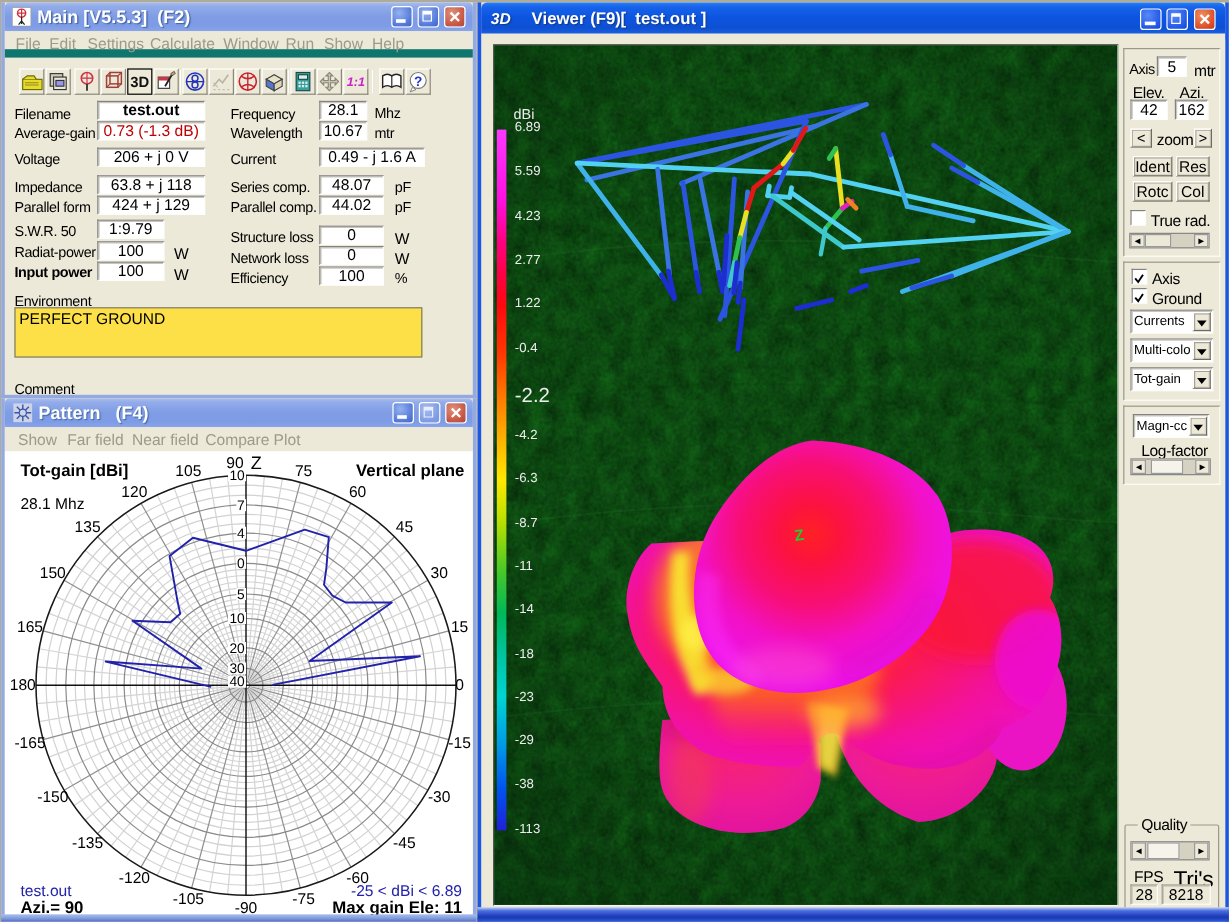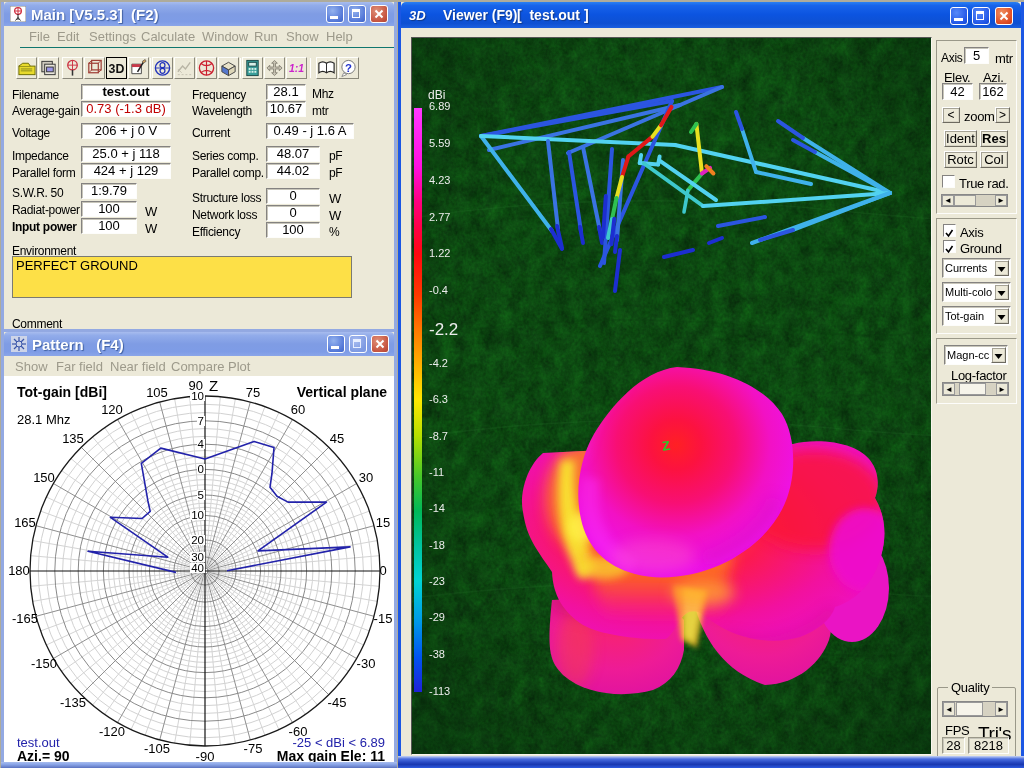--- a/index.html
+++ b/index.html
@@ -40,21 +40,21 @@
       </div>
     <div class="wbtn btnblue" style="left:344px;top:3px;">
         <div class="glyph" style="left:3px;top:3px;width:8px;height:9px;border:1px solid #fff;border-top-width:3px;"></div>
       </div>
     <div class="wbtn btnred" style="left:366px;top:3px;">
         <svg style="position:absolute;left:2px;top:2px;" width="12" height="12" viewBox="0 0 12 12">
           <path d="M2.5 2.5 L9.5 9.5 M9.5 2.5 L2.5 9.5" stroke="#fff" stroke-width="2"></path>
         </svg>
       </div>
   </div>
-  <div class="menu" style="top:24px;left:16px;right:0;height:22px;border-bottom:1px solid #0f766e;">
+  <div class="menu" style="top:24px;left:0;right:0;height:22px;border-bottom:7px solid #0f766e;">
     <span style="left:9px;">File</span>
       <span style="left:37px;">Edit</span>
       <span style="left:69px;">Settings</span>
       <span style="left:121px;">Calculate</span>
       <span style="left:182px;">Window</span>
       <span style="left:234px;">Run</span>
       <span style="left:266px;">Show</span>
       <span style="left:306px;">Help</span>
   </div>
   <div style="position:absolute;left:12px;top:55px;width:21px;height:22px;background:#ece9d8;border:1px solid;border-color:#fffffb #8a887a #8a887a #fffffb;"><svg width="19" height="20" viewBox="0 0 20 20">
@@ -141,21 +141,21 @@
 <div style="position:absolute;left:146px;top:56px;width:1px;height:20px;background:#c9c5b5;border-right:1px solid #fff;"></div>
 <div style="position:absolute;left:236px;top:56px;width:1px;height:20px;background:#c9c5b5;border-right:1px solid #fff;"></div>
 <div style="position:absolute;left:306px;top:56px;width:1px;height:20px;background:#c9c5b5;border-right:1px solid #fff;"></div>
   <div class="lbl" style="left:8px;top:86px;">Filename</div>
     <div class="inbox" style="left:77px;top:82px;width:90px;height:16px;line-height:14px;"><b>test.out</b></div>
 <div class="lbl" style="left:8px;top:102px;">Average-gain</div>
     <div class="inbox" style="left:77px;top:99px;width:90px;height:16px;line-height:14px;color:#c00000;">0.73  (-1.3 dB)</div>
 <div class="lbl" style="left:8px;top:124px;">Voltage</div>
     <div class="inbox" style="left:77px;top:121px;width:90px;height:16px;line-height:14px;">206 + j 0 V</div>
 <div class="lbl" style="left:8px;top:147px;">Impedance</div>
-    <div class="inbox" style="left:77px;top:144px;width:90px;height:16px;line-height:14px;">25.0 + j 118</div>
+    <div class="inbox" style="left:77px;top:144px;width:90px;height:16px;line-height:14px;">63.8 + j 118</div>
 <div class="lbl" style="left:8px;top:164px;">Parallel form</div>
     <div class="inbox" style="left:77px;top:161px;width:90px;height:16px;line-height:14px;">424 + j 129</div>
 <div class="lbl" style="left:8px;top:184px;">S.W.R. 50</div>
     <div class="inbox" style="left:77px;top:181px;width:56px;height:16px;line-height:14px;">1:9.79</div>
 <div class="lbl" style="left:8px;top:201px;">Radiat-power</div>
     <div class="inbox" style="left:77px;top:199px;width:56px;height:16px;line-height:14px;">100</div>
     <div class="lbl" style="left:141px;top:202px;font-size:13px;">W</div>
 <div class="lbl" style="left:8px;top:218px;font-weight:bold;">Input power</div>
     <div class="inbox" style="left:77px;top:216px;width:56px;height:16px;line-height:14px;">100</div>
     <div class="lbl" style="left:141px;top:219px;font-size:13px;">W</div>
@@ -609,21 +609,21 @@
     <div class="inbox" style="left:30px;top:14px;width:25px;height:17px;line-height:15px;">5</div>
     <div class="lbl" style="left:61px;top:18px;font-size:13px;">mtr</div>
     <div class="lbl" style="left:10px;top:37px;font-size:13px;">Elev.</div>
     <div class="lbl" style="left:49px;top:37px;font-size:13px;">Azi.</div>
     <div class="inbox" style="left:8px;top:50px;width:31px;height:17px;line-height:15px;">42</div>
     <div class="inbox" style="left:45px;top:50px;width:28px;height:17px;line-height:15px;">162</div>
     <div class="cbtn" style="left:8px;top:74px;width:18px;height:16px;line-height:14px;">&lt;</div>
     <div class="lbl" style="left:30px;top:76px;font-size:13px;">zoom</div>
     <div class="cbtn" style="left:61px;top:74px;width:15px;height:16px;line-height:14px;">&gt;</div>
     <div class="cbtn" style="left:10px;top:97px;width:33px;height:17px;line-height:15px;font-size:13px;">Ident</div>
-    <div class="cbtn" style="left:46px;top:97px;width:28px;height:17px;line-height:15px;font-size:13px;font-weight:bold;">Res</div>
+    <div class="cbtn" style="left:46px;top:97px;width:28px;height:17px;line-height:15px;font-size:13px;">Res</div>
     <div class="cbtn" style="left:10px;top:118px;width:33px;height:17px;line-height:15px;font-size:13px;">Rotc</div>
     <div class="cbtn" style="left:46px;top:118px;width:28px;height:17px;line-height:15px;font-size:13px;">Col</div>
     <div class="chk" style="left:8px;top:142px;"></div>
     <div class="lbl" style="left:25px;top:143px;font-size:13px;">True rad.</div>
     <div class="sb" style="left:7px;top:161px;width:67px;height:13px;">
       <div class="sbb" style="left:0;top:0;width:12px;height:11px;line-height:10px;">◄</div>
       <div class="sbb" style="left:12px;top:0;width:22px;height:11px;"></div>
       <div class="sbb" style="right:0;top:0;width:12px;height:11px;line-height:10px;">►</div>
     </div>
     <div class="sunk" style="position:absolute;left:2px;top:185px;width:81px;height:116px;"></div>

